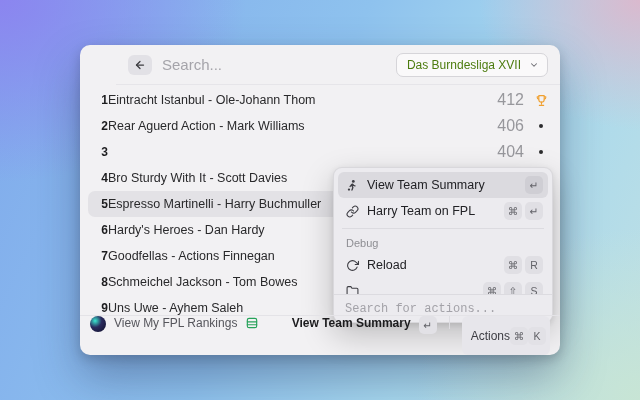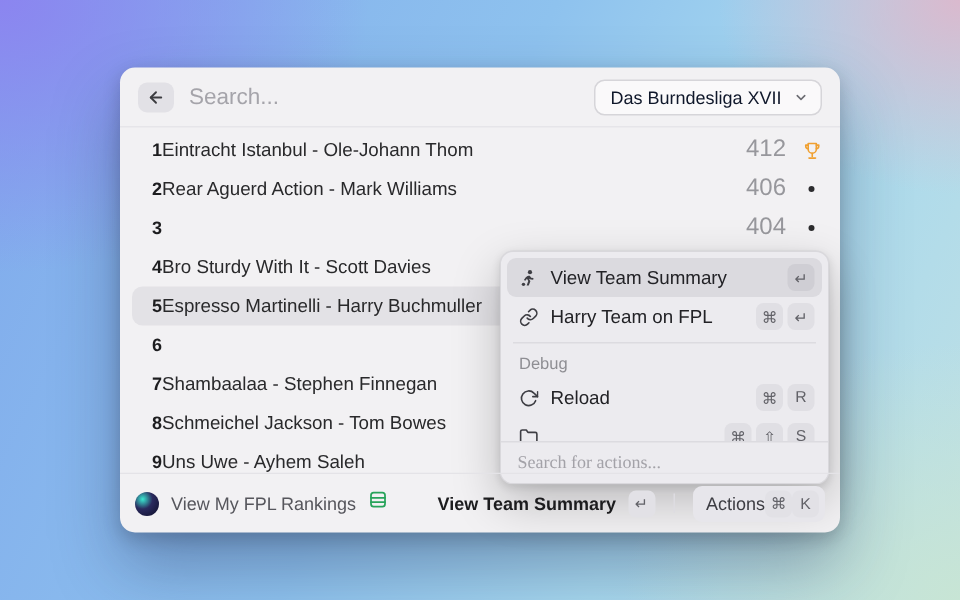--- a/index.html
+++ b/index.html
@@ -16,37 +16,37 @@
 
   .window {
     position:absolute; left:80px; top:45px; width:480px; height:310px;
     background:#f2f1f3; border-radius:10px;
     box-shadow:0 22px 45px rgba(25,35,75,.35), 0 4px 12px rgba(0,0,0,.18);
   }
 
   
   .header {
     height:40px; display:flex; align-items:center; gap:10px;
-    padding:0 12px; border-bottom:1px solid #e6e5e9;
+    padding:0 12px; border-bottom:1px solid #e6e5e9;margin-left:36px;
   }
   .back-btn {
     width:24px; height:20px; border-radius:6px; background:#e2e1e6;
     display:flex; align-items:center; justify-content:center; flex:0 0 auto;
     border:none; cursor:pointer;
   }
   .back-btn svg { width:12px; height:12px; stroke:#3c3c40; }
   .search-input {
     flex:1; border:none; outline:none; background:transparent;
     font-family:"Liberation Sans", sans-serif; font-size:15px; color:#333;
   }
   .search-input::placeholder { color:#a5a4aa; }
   .dropdown {
     display:flex; align-items:center; gap:8px; height:24px; padding:0 8px 0 10px;
     border:1px solid #d6d5d9; border-radius:7px; background:rgba(253,253,254,.65);
-    font-size:12px; color:#0f172a; cursor:pointer; flex:0 0 auto;
+    font-size:12px; color:#4d7c0f; cursor:pointer; flex:0 0 auto;
   }
   .dropdown svg { width:10px; height:10px; stroke:#6d6d73; }
 
   
   .list { padding-top:2px; }
   .row {
     height:26px; margin:0 8px; padding:0 4px 0 6px; border-radius:7px;
     display:flex; align-items:center;
   }
   .row.selected { background:#e3e2e6; }
@@ -80,29 +80,29 @@
     min-width:18px; height:18px; padding:0 3px; border-radius:5px; background:#e0dfe4;
     display:flex; align-items:center; justify-content:center;
     font-family:"Liberation Sans", sans-serif; font-size:10.5px; color:#626268;
   }
   .menu-item.selected kbd { background:#cfced4; }
   .menu-divider { height:1px; background:#dcdbe0; margin:4px 4px; }
   .menu-section-label { font-size:11px; color:#8e8e93; padding:4px 8px 3px; }
   .menu-search { border-top:1px solid #dcdbe0; height:28px; display:flex; align-items:center; padding:0 11px; background:#ECEBEF; }
   .menu-search input {
     width:100%; border:none; outline:none; background:transparent;
-    font-family:Liberation Serif, serif; font-size:12px; color:#b91c1c;
+    font-family:Liberation Mono, monospace; font-size:12px; color:#b91c1c;
   }
   .menu-search input::placeholder { color:#a3a2a8; }
 
   
   .footer {
     position:absolute; left:0; right:0; bottom:0; height:40px;
     border-top:1px solid #e4e3e7; border-radius:0 0 10px 10px;
-    display:flex; align-items:center; padding:0 10px; gap:8px;
+    display:flex; padding:0 10px; gap:8px;
   }
   .app-logo {
     width:16px; height:16px; border-radius:50%;
     background:radial-gradient(circle at 32% 30%, #39e8d0 0%, #2a2a5e 42%, #0d0d26 100%);
     flex:0 0 auto;
   }
   .footer-source { font-size:12px; color:#56565c; }
   .rankings-icon svg { width:14px; height:14px; stroke:#27a35a; fill:none; stroke-width:2; stroke-linecap:round; stroke-linejoin:round; }
   .footer .spacer { flex:1; }
   .footer-primary { font-size:12px; font-weight:700; color:#1c1c1e; }
@@ -177,25 +177,26 @@
       <span class="name">Bro Sturdy With It - Scott Davies</span>
     </div>
 
     <div class="row selected">
       <span class="rank">5</span>
       <span class="name">Espresso Martinelli - Harry Buchmuller</span>
     </div>
 
     <div class="row">
       <span class="rank">6</span>
+      <span class="name">Hardy's Heroes - Dan Hardy</span>
     </div>
 
     <div class="row">
       <span class="rank">7</span>
-      <span class="name">Shambaalaa - Stephen Finnegan</span>
+      <span class="name">Goodfellas - Actions Finnegan</span>
     </div>
 
     <div class="row">
       <span class="rank">8</span>
       <span class="name">Schmeichel Jackson - Tom Bowes</span>
     </div>
 
     <div class="row">
       <span class="rank">9</span>
       <span class="name">Uns Uwe - Ayhem Saleh</span>

